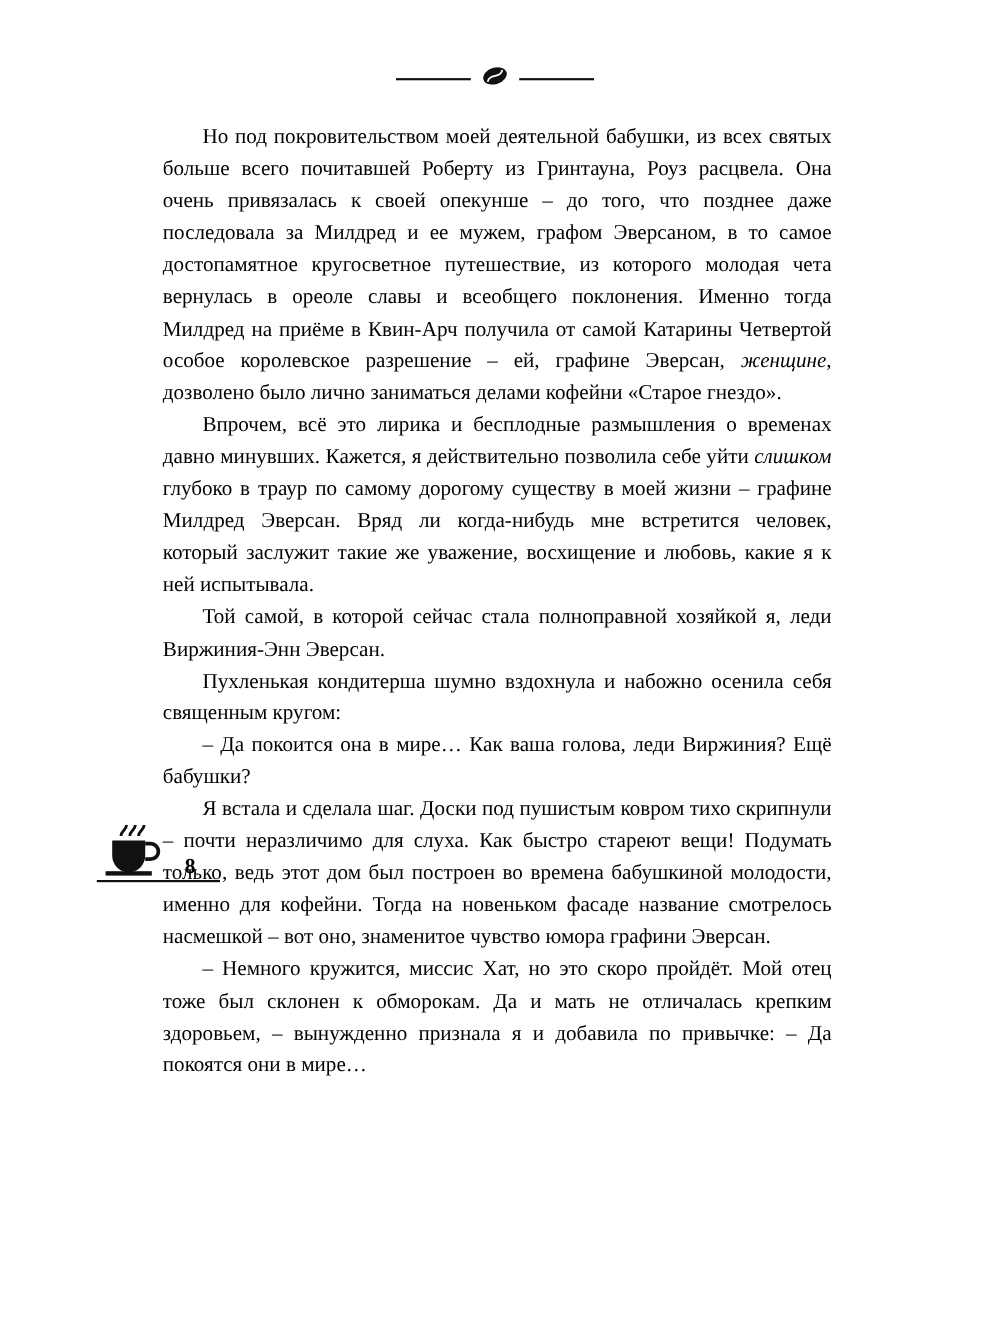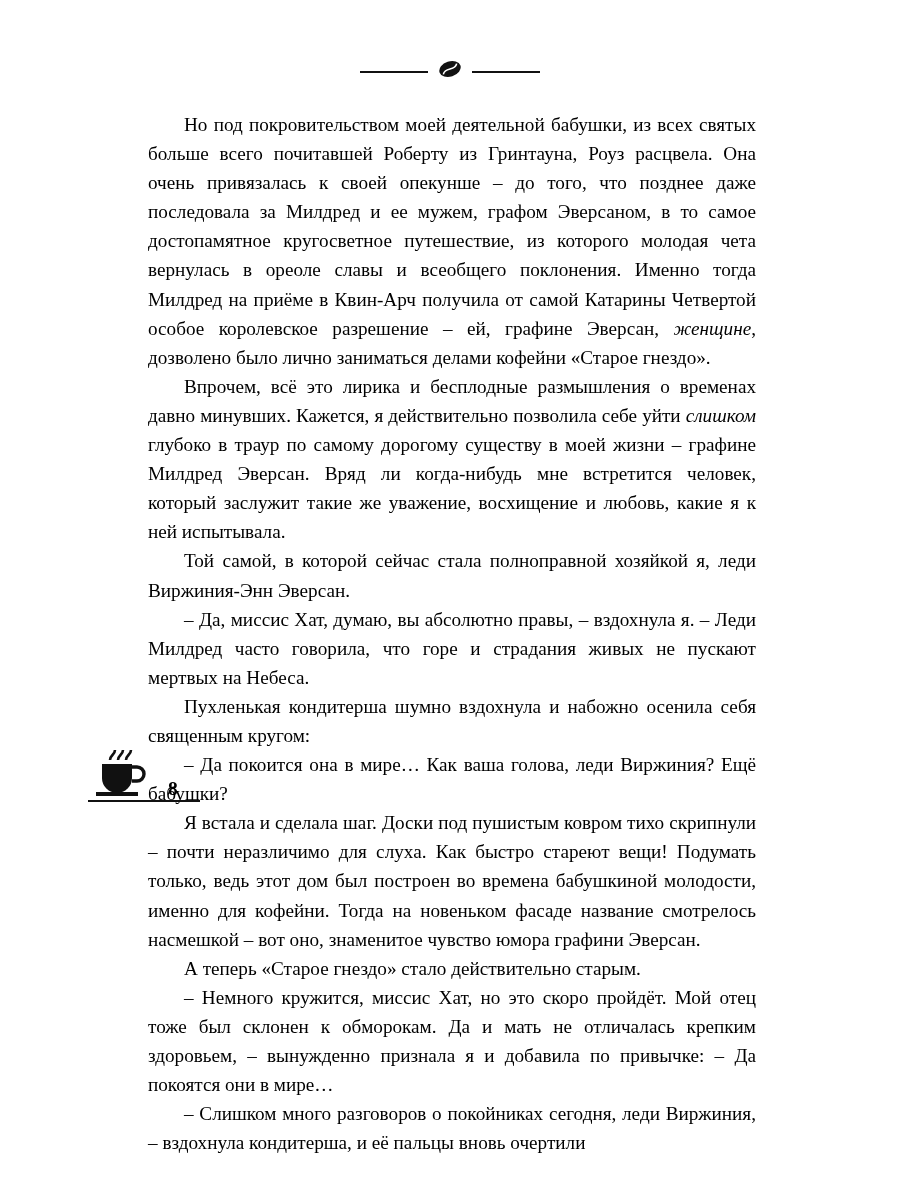--- a/index.html
+++ b/index.html
@@ -101,27 +101,24 @@
         <path d="M5 13 C 9 6, 17 14, 21 7" stroke="#ffffff" stroke-width="1.6" fill="none" transform="rotate(-18 13 10)"></path>
       </svg>
     </span>
     <span class="rule"></span>
   </div>
 
   <div class="text-block">
     <p><span>Но под покровительством моей деятельной бабушки, из всех святых больше всего почитавшей Роберту из Гринтауна, Роуз расцвела. Она очень привязалась к своей опекунше – до того, что позднее даже последовала за Милдред и ее мужем, графом Эверсаном, в то самое достопамятное кругосветное путешествие, из которого молодая чета вернулась в ореоле славы и всеобщего поклонения. Именно тогда Милдред на приёме в Квин-Арч получила от самой Катарины Четвертой особое королевское разрешение – ей, графине Эверсан, </span><i>женщине</i><span>, дозволено было лично заниматься делами кофейни «Старое гнездо».</span></p>
     <p><span>Впрочем, всё это лирика и бесплодные размышления о временах давно минувших. Кажется, я действительно позволила себе уйти </span><i>слишком</i><span> глубоко в траур по самому дорогому существу в моей жизни – графине Милдред Эверсан. Вряд ли когда-нибудь мне встретится человек, который заслужит такие же уважение, восхищение и любовь, какие я к ней испытывала.</span></p>
     <p>Той самой, в которой сейчас стала полноправной хозяйкой я, леди Виржиния-Энн Эверсан.</p>
-    <p>– Да, миссис Хат, думаю, вы абсолютно правы, – вздохнула я. – Леди Милдред часто говорила, что горе и страдания живых не пускают мертвых на Небеса.</p>
     <p>Пухленькая кондитерша шумно вздохнула и набожно осенила себя священным кругом:</p>
     <p>– Да покоится она в мире… Как ваша голова, леди Виржиния? Ещё бабушки?</p>
     <p>Я встала и сделала шаг. Доски под пушистым ковром тихо скрипнули – почти неразличимо для слуха. Как быстро стареют вещи! Подумать только, ведь этот дом был построен во времена бабушкиной молодости, именно для кофейни. Тогда на новеньком фасаде название смотрелось насмешкой – вот оно, знаменитое чувство юмора графини Эверсан.</p>
-    <p>А теперь «Старое гнездо» стало действительно старым.</p>
     <p>– Немного кружится, миссис Хат, но это скоро пройдёт. Мой отец тоже был склонен к обморокам. Да и мать не отличалась крепким здоровьем, – вынужденно признала я и добавила по привычке: – Да покоятся они в мире…</p>
-    <p>– Слишком много разговоров о покойниках сегодня, леди Виржиния, – вздохнула кондитерша, и её пальцы вновь очертили</p>
   </div>
 
   <div class="footer">
     <span class="footer-cup">
       <svg width="62" height="52" viewBox="0 0 62 52" xmlns="http://www.w3.org/2000/svg">
         <path d="M12 16 h30 v14 a15 15 0 0 1 -30 0 z" fill="#111111"></path>
         <path d="M42 19 h5 a7 7 0 0 1 0 14 h-5" stroke="#111111" stroke-width="3.4" fill="none"></path>
         <rect x="6" y="44" width="42" height="4" fill="#111111"></rect>
         <path d="M20 12 c 0 -5 5 -5 5 -10" stroke="#111111" stroke-width="2.6" fill="none"></path>
         <path d="M28 12 c 0 -5 5 -5 5 -10" stroke="#111111" stroke-width="2.6" fill="none"></path>

